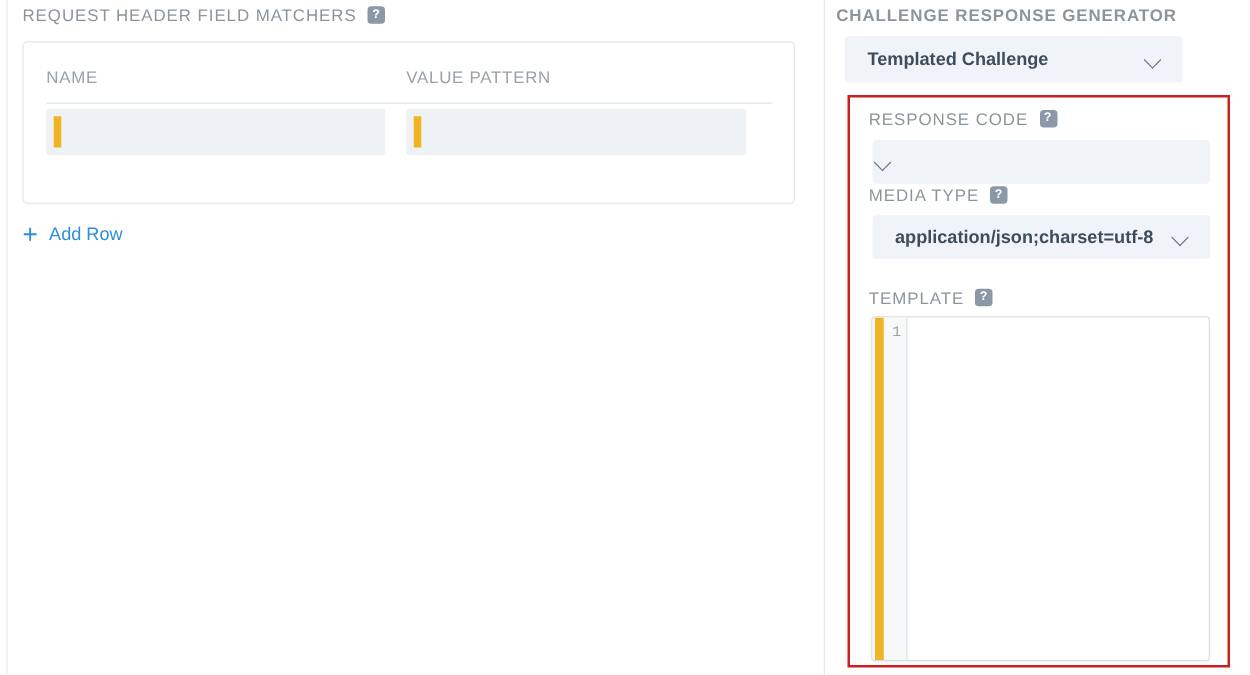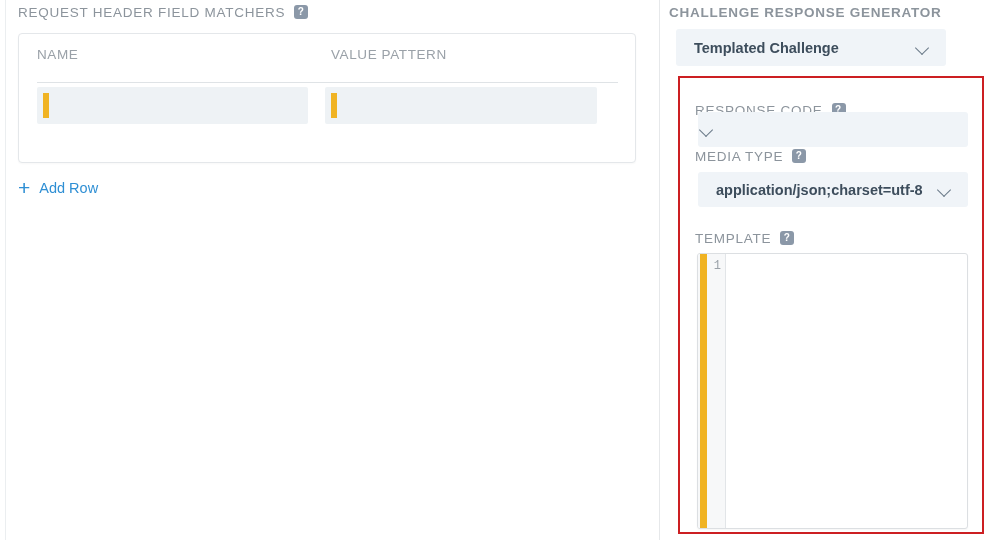--- a/index.html
+++ b/index.html
@@ -76,28 +76,28 @@
     height: 130px;
     background: #ffffff;
     border: 1px solid #e4e7ea;
     border-radius: 4px;
     box-sizing: border-box;
     box-shadow: 0 1px 2px rgba(0,0,0,0.03);
   }
 
   .col-head {
     position: absolute;
-    top: 13px;
+    top: 20px;
     font-size: 13.5px;
     letter-spacing: 0.6px;
     color: #9aa1a8;
     text-transform: uppercase;
   }
   #col-head-name  { left: 18px; }
-  #col-head-value { left: 306px; margin-left: 6px; }
+  #col-head-value { left: 306px; }
 
   #col-underline {
     position: absolute;
     left: 18px;
     top: 48px;
     width: 581px;
     height: 1px;
     background: #dfe3e6;
   }
 
@@ -217,21 +217,21 @@
     width: 306px;
     height: 458px;
     border: 2px solid #cc1f22;
     box-sizing: border-box;
     pointer-events: none;
   }
 
   #response-code-heading {
     position: absolute;
     left: 695px;
-    top: 103px;
+    top: 88px;
   }
   #response-code-select {
     position: absolute;
     left: 698px;
     top: 112px;
     width: 270px;
     height: 35px;
   }
   #media-type-heading {
     position: absolute;

